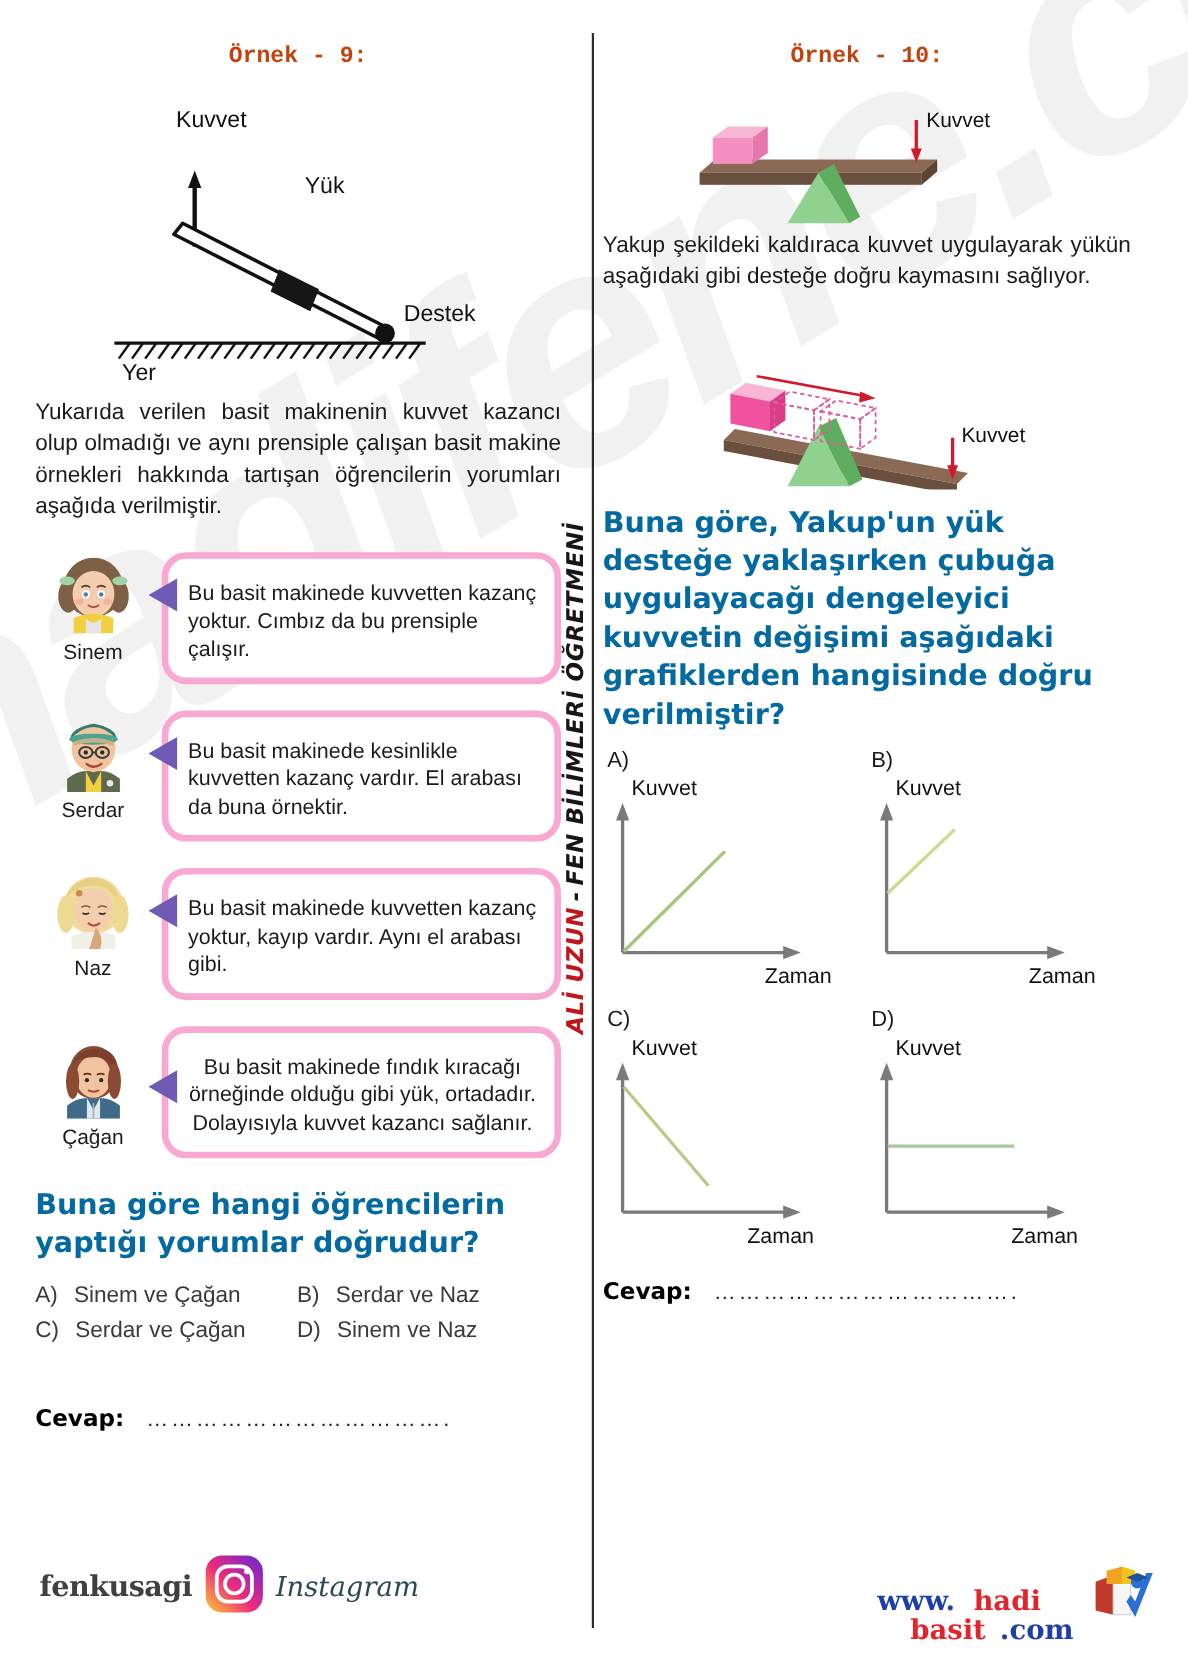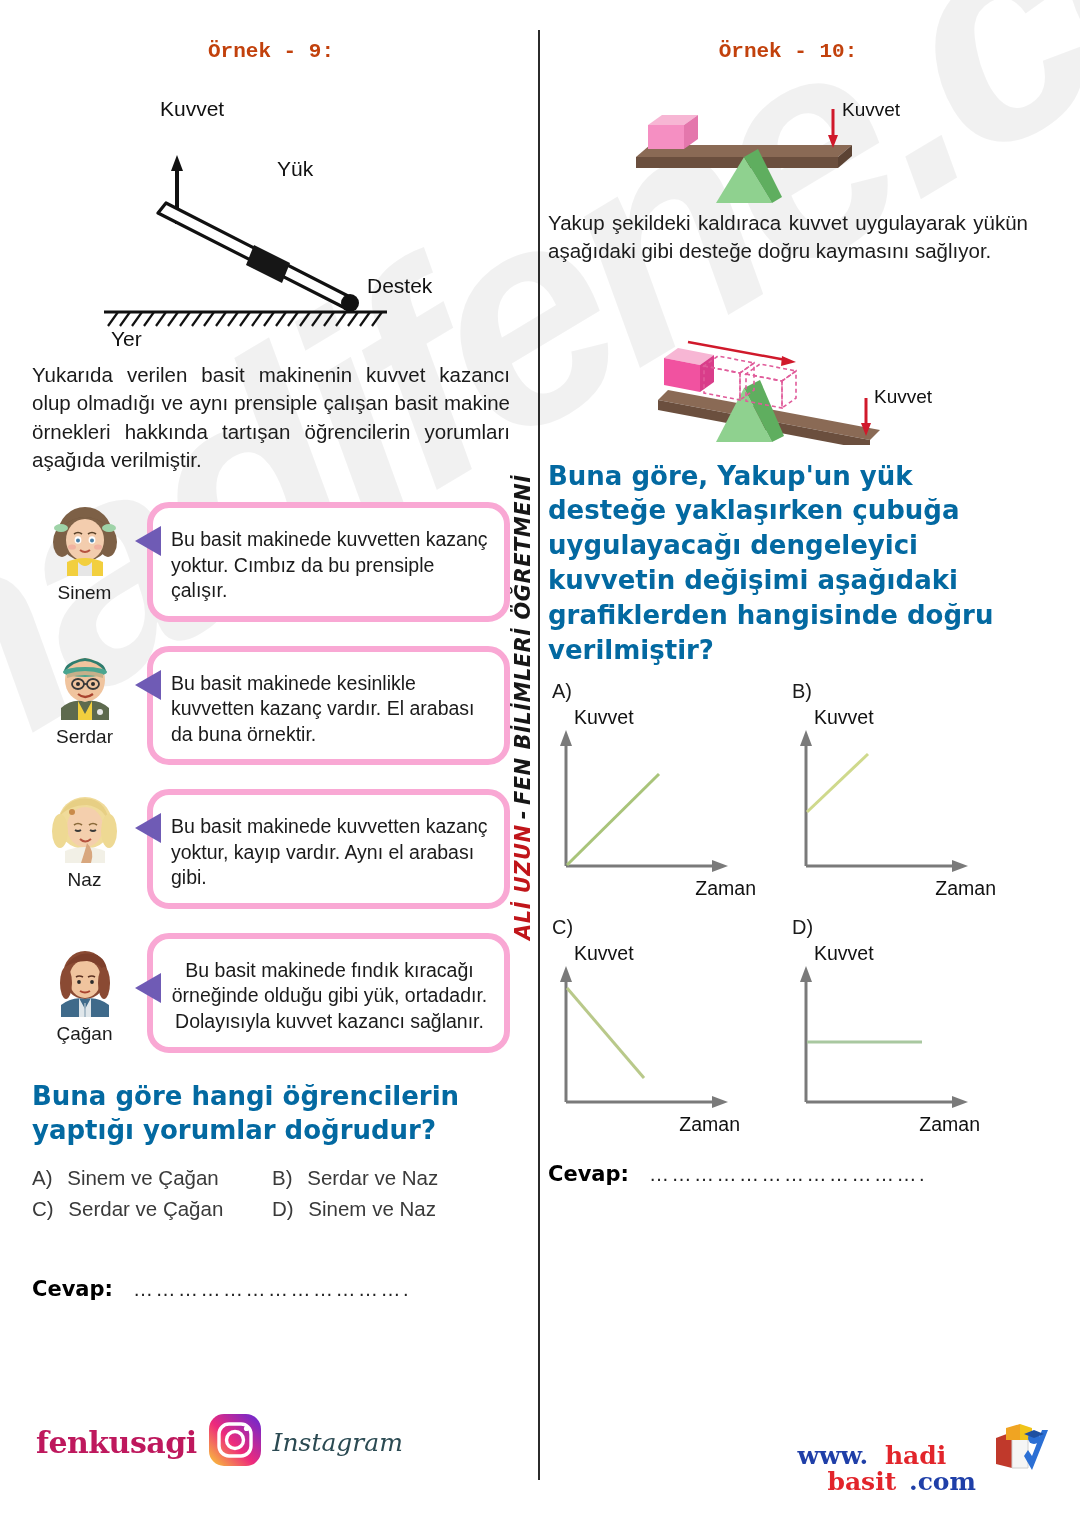--- a/index.html
+++ b/index.html
@@ -104,21 +104,21 @@
     position: absolute; left: -2px; top: 30px;
     width: 0; height: 0;
     border-top: 15px solid transparent;
     border-bottom: 15px solid transparent;
     border-right: 26px solid #6f5bb5;
     z-index: 2;
   }
 
   
   .opts { margin-top: 18px; }
-  .opt-row { display: flex; margin-bottom: 7px; justify-content: space-between; }
+  .opt-row { display: flex; margin-bottom: 7px; }
   .opt { width: 238px; font-size: 20.5px; color: #3a3a3a; white-space: nowrap; }
   .opt .lbl { color: #3a3a3a; margin-right: 9px; }
 
   
   .cevap {
     display: flex; align-items: baseline; gap: 20px;
     font-family: "DejaVu Sans", sans-serif;
   }
   .cevap .lab { font-size: 21px; font-weight: 700; color: #000; }
   .cevap .dots {
@@ -146,21 +146,21 @@
   }
 
   
   #footer { position: absolute; left: 0; top: 1398px; width: 1080px; height: 110px; }
   #footer-left {
     position: absolute; left: 36px; top: 14px;
     display: flex; align-items: center; gap: 10px;
   }
   .fk-text {
     font-family: "DejaVu Serif", serif;
-    font-size: 30px; font-weight: 700; color: #be185d;
+    font-size: 26px; font-weight: 700; color: #404040;
     letter-spacing: -0.5px;
     text-align: right;
   }
   .ig-text {
     font-family: "DejaVu Serif", serif;
     font-size: 25px; font-style: italic; color: #2b4a52;
   }
   #footer-right {
     position: absolute; right: 28px; top: 10px;
     display: flex; align-items: center; gap: 14px;

